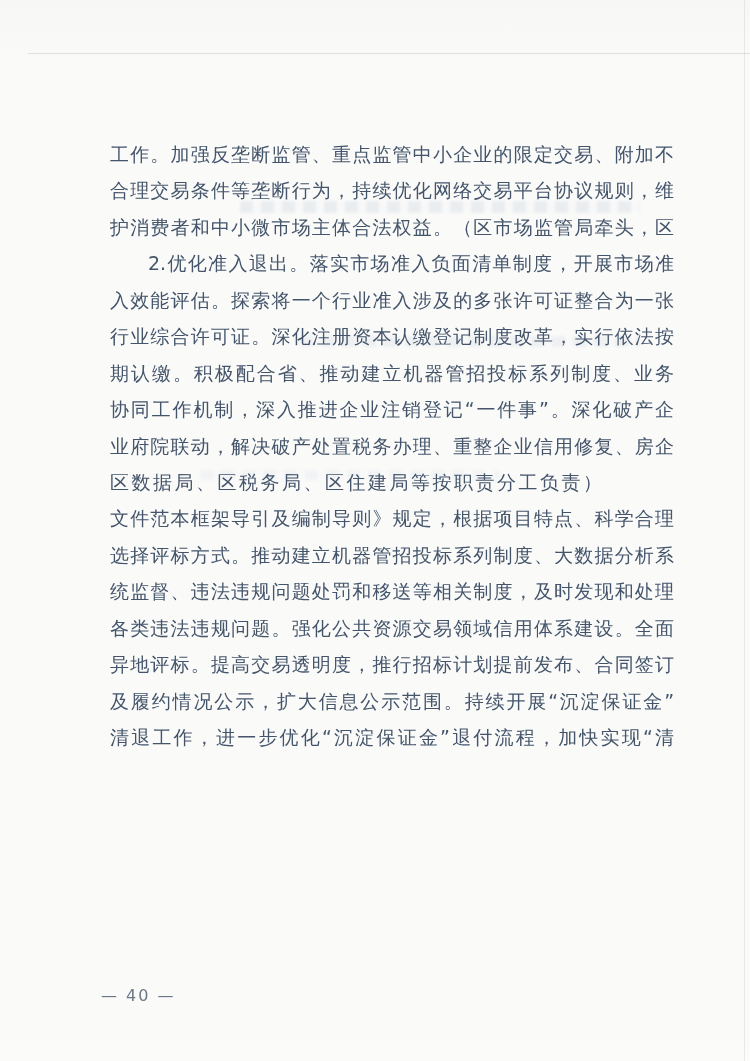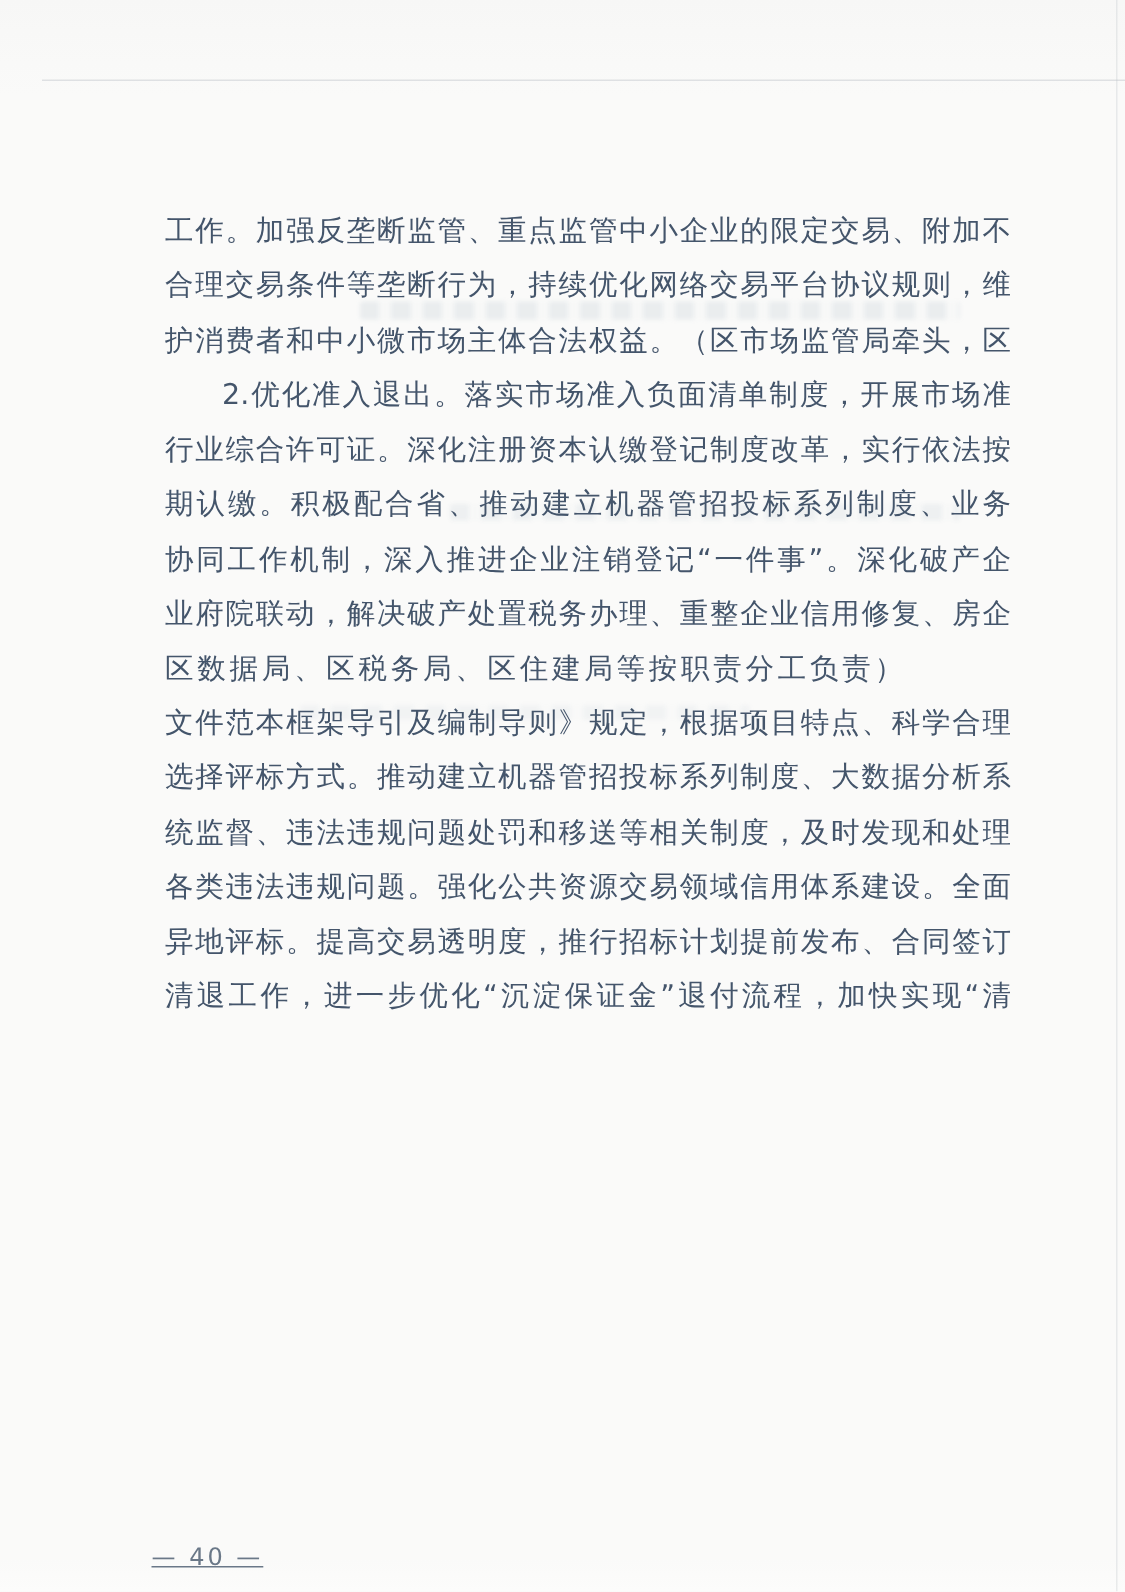--- a/index.html
+++ b/index.html
@@ -63,52 +63,53 @@
       rgba(130, 155, 175, 0.13) 0px, rgba(130, 155, 175, 0.13) 13px,
       rgba(130, 155, 175, 0.02) 13px, rgba(130, 155, 175, 0.02) 21px);
     border-radius: 2px;
   }
   .ghost-1 { left: 240px; top: 201px; width: 400px; height: 12px; }
   .ghost-2 { left: 300px; top: 336px; width: 340px; height: 11px; opacity: 0.8; }
   .ghost-3 { left: 200px; top: 470px; width: 300px; height: 10px; opacity: 0.55; }
   .page-number {
     position: absolute;
     left: 101px;
-    top: 1028px;
+    top: 986px;
     font-size: 16px;
     color: #6a7888;
     letter-spacing: 2px;
-    text-decoration: underline;
   }
 </style>
 </head>
 <body>
 
 <div class="page">
 
   <div class="scan-top-line"></div>
   <div class="scan-right-line"></div>
 
   <div class="ghost ghost-1"></div>
   <div class="ghost ghost-2"></div>
   <div class="ghost ghost-3"></div>
 
   <div class="text-block">
     <div class="line">工作。加强反垄断监管、重点监管中小企业的限定交易、附加不</div>
     <div class="line">合理交易条件等垄断行为，持续优化网络交易平台协议规则，维</div>
     <div class="line">护消费者和中小微市场主体合法权益。（区市场监管局牵头，区</div>
     <div class="line indent">2.优化准入退出。落实市场准入负面清单制度，开展市场准</div>
+    <div class="line">入效能评估。探索将一个行业准入涉及的多张许可证整合为一张</div>
     <div class="line">行业综合许可证。深化注册资本认缴登记制度改革，实行依法按</div>
     <div class="line">期认缴。积极配合省、推动建立机器管招投标系列制度、业务</div>
     <div class="line">协同工作机制，深入推进企业注销登记“一件事”。深化破产企</div>
     <div class="line">业府院联动，解决破产处置税务办理、重整企业信用修复、房企</div>
     <div class="line p-end">区数据局、区税务局、区住建局等按职责分工负责）</div>
     <div class="line">文件范本框架导引及编制导则》规定，根据项目特点、科学合理</div>
     <div class="line">选择评标方式。推动建立机器管招投标系列制度、大数据分析系</div>
     <div class="line">统监督、违法违规问题处罚和移送等相关制度，及时发现和处理</div>
     <div class="line">各类违法违规问题。强化公共资源交易领域信用体系建设。全面</div>
     <div class="line">异地评标。提高交易透明度，推行招标计划提前发布、合同签订</div>
+    <div class="line">及履约情况公示，扩大信息公示范围。持续开展“沉淀保证金”</div>
     <div class="line">清退工作，进一步优化“沉淀保证金”退付流程，加快实现“清</div>
   </div>
 
   <div class="page-number">— 40 —</div>
 
 </div>
 
 </body></html>

